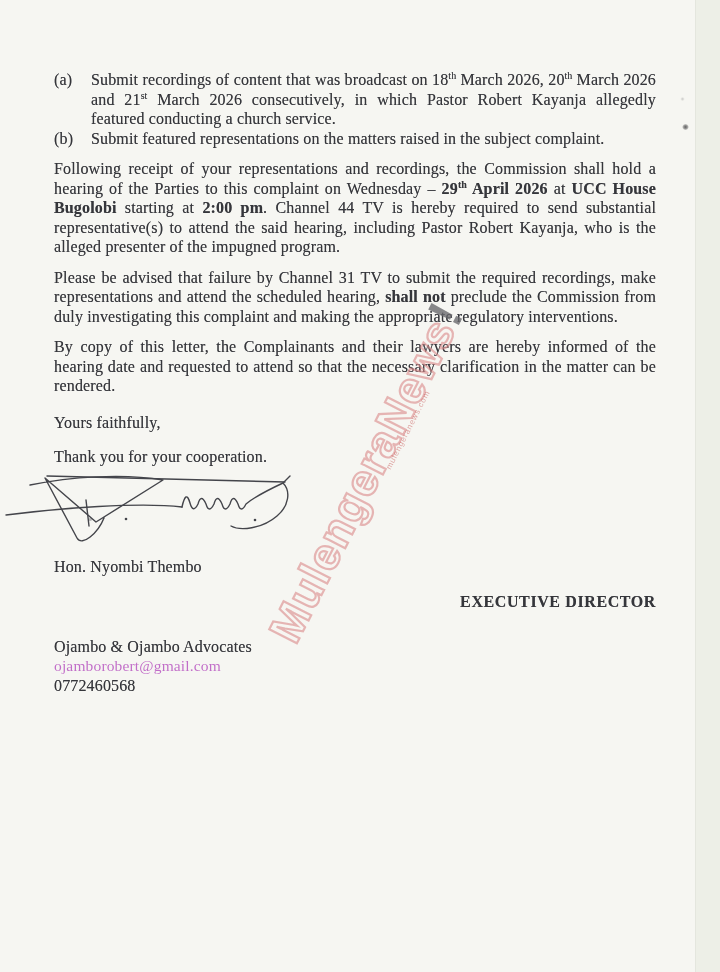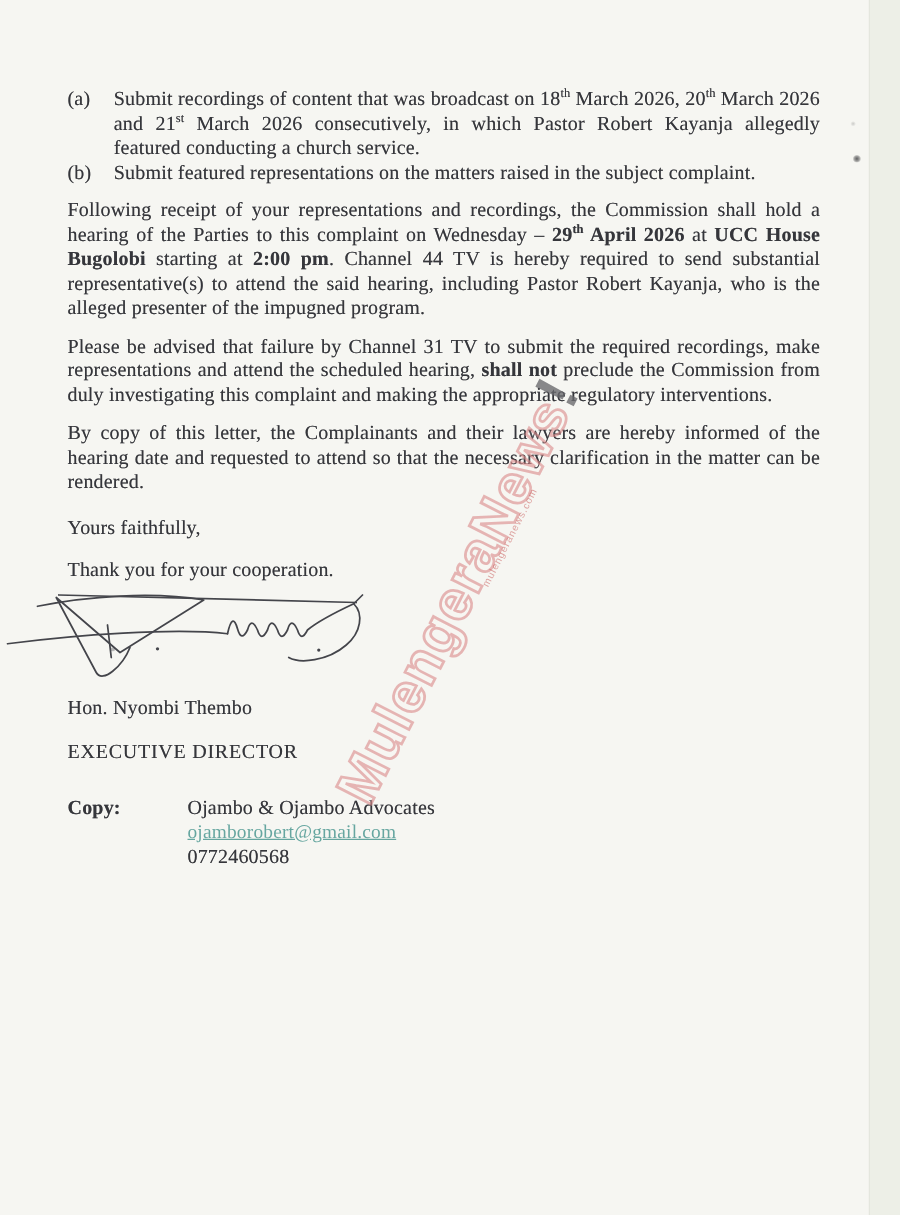--- a/index.html
+++ b/index.html
@@ -37,26 +37,26 @@
   .list-marker{flex:none;width:37px;}
   .list-text{flex:1;text-align:justify;}
   .para{margin:11px 0 0 0;}
   .b{font-weight:bold;}
   sup{font-size:10px;line-height:0;vertical-align:super;letter-spacing:0;}
   .thanks{margin-top:15px;text-align:left;}
   .valediction{margin-top:17px;text-align:left;}
   .signature-block{position:relative;height:72px;margin-top:2px;}
   .signature-svg{position:absolute;left:-54px;top:-6px;}
   .signatory-name{text-align:left;}
-  .signatory-title{font-weight:normal;text-align:left;letter-spacing:0.6px;}
+  .signatory-title{font-weight:bold;text-align:right;letter-spacing:0.6px;}
   .copy-row{display:flex;margin-top:25px;text-align:left;}
   .copy-label{flex:none;width:96px;font-weight:bold;}
   .copy-details div{line-height:19.5px;}
   .copy-email{
-    color:#0f766e;opacity:0.62;text-decoration:underline;
+    color:#a21caf;opacity:0.62;
     text-shadow:none;font-size:15.5px;
   }
   .watermark{
     position:absolute;left:365px;top:472px;z-index:6;
     transform:translate(-50%,-50%) rotate(-63deg);
     white-space:nowrap;
     font-family:"Liberation Sans","DejaVu Sans",sans-serif;
     font-weight:bold;font-size:45px;letter-spacing:1px;
     color:rgba(255,246,246,0.10);
     -webkit-text-stroke:2.2px rgba(219,136,136,0.60);
@@ -119,21 +119,20 @@
         <circle cx="126" cy="56" r="1.3" fill="#44454b" stroke="none"></circle>
         <circle cx="255" cy="57" r="1.3" fill="#44454b" stroke="none"></circle>
       </g>
     </svg>
   </div>
 
   <p class="signatory-name">Hon. Nyombi Thembo</p>
   <p class="signatory-title" style="margin:0">EXECUTIVE DIRECTOR</p>
 
   <div class="copy-row">
-    <div class="copy-label">Copy:</div>
     <div class="copy-details">
       <div>Ojambo &amp; Ojambo Advocates</div>
       <div class="copy-email">ojamborobert@gmail.com</div>
       <div>0772460568</div>
     </div>
   </div>
 
 </div>
 
 <div class="watermark"><span>MulengeraNews</span><span class="exclaim">!</span></div>

